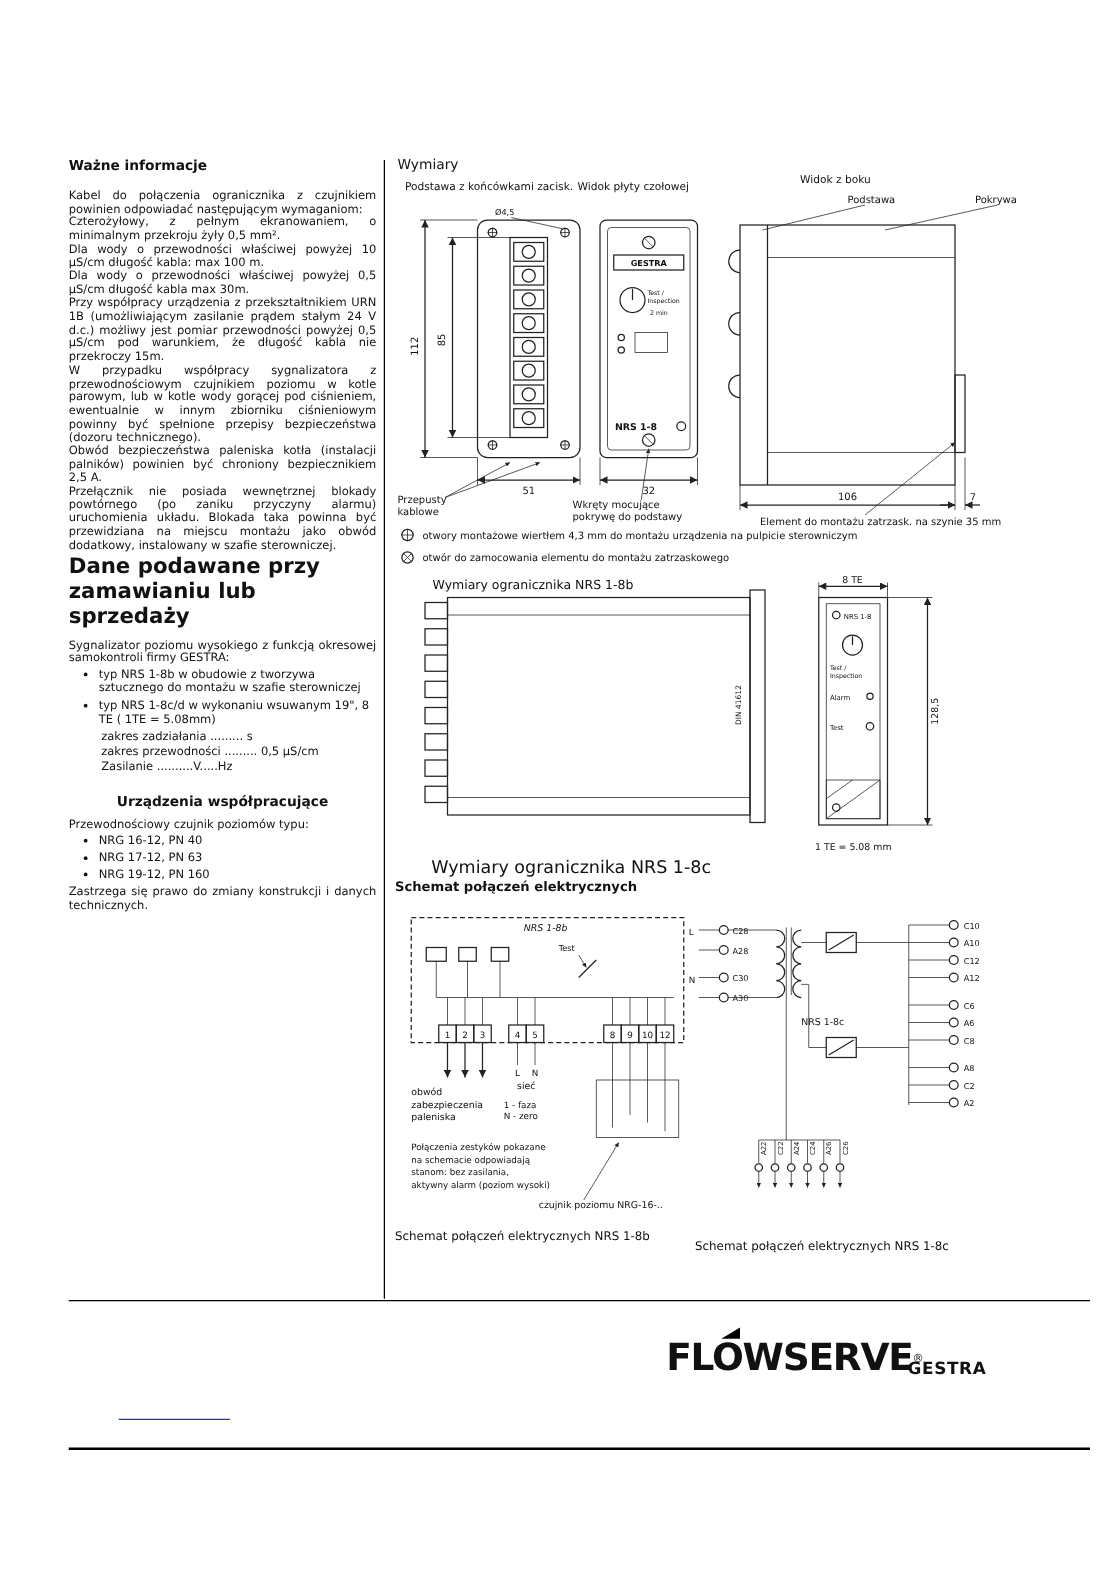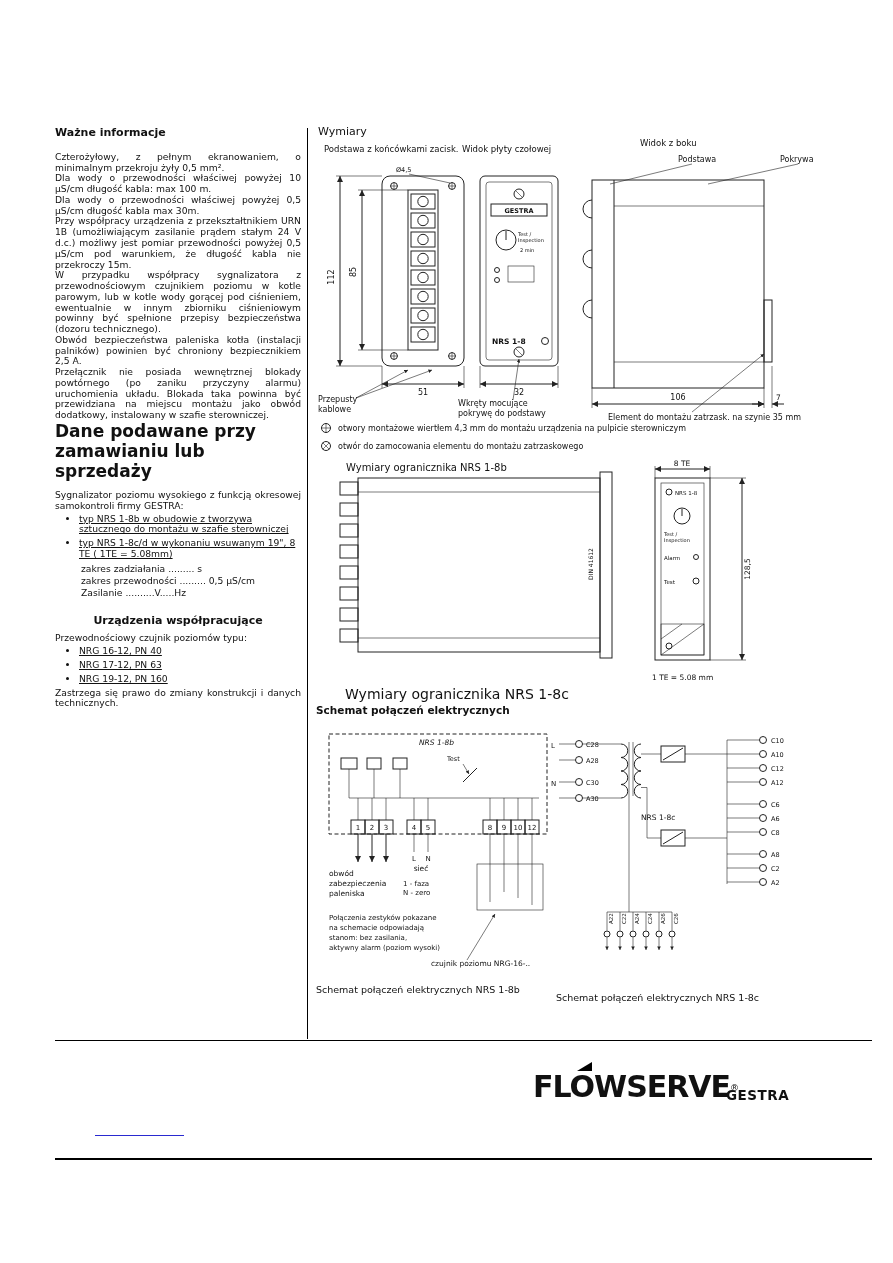--- a/index.html
+++ b/index.html
@@ -11,21 +11,21 @@
   .hline2{left:55px;top:1158px;width:817px;height:2px;background:#000;}
 
   .leftcol{position:absolute;left:55px;top:127px;width:246px;font-size:9.2px;
            line-height:1.17;text-align:justify;}
   .leftcol p{margin:0;}
   .mb{margin-bottom:10px;}
   .mb14{margin-bottom:13px;}
   .hA{font-size:11px;font-weight:bold;margin:0 0 12px;text-align:left;}
   .hB{font-size:17px;font-weight:bold;line-height:1.18;margin:0 0 9px;text-align:left;}
   .hC{font-size:11px;font-weight:bold;margin:16px 0 6px;text-align:center;}
-  ul.blt{margin:2px 0 3px 14px;padding:0 0 0 10px;text-align:left;text-decoration:underline;}
+  ul.blt{margin:2px 0 3px 14px;padding:0 0 0 10px;text-align:left;}
   ul.blt li{margin:0 0 3px;}
   .specs{padding-left:26px;text-align:left;line-height:1.3;}
   .push1{margin-top:170px;}
   .push2{margin-top:32px;}
 
   .h-wymiary{left:318px;top:125px;font-size:11px;font-weight:normal;}
   .h-schemat{left:316px;top:704px;font-size:10.5px;font-weight:bold;}
   .lbl-c{left:345px;top:686px;font-size:14px;}
   .cap{font-size:9.5px;}
 
@@ -48,20 +48,21 @@
 </style>
 </head>
 <body>
 
 <div class="abs vline"></div>
 <div class="abs hline1"></div>
 <div class="abs hline2"></div>
 
 <div class="leftcol">
   <div class="hA">Ważne informacje</div>
+  <p>Kabel do połączenia ogranicznika z czujnikiem powinien odpowiadać następującym wymaganiom:</p>
   <p>Czterożyłowy, z pełnym ekranowaniem, o minimalnym przekroju żyły 0,5 mm².</p>
   <p>Dla wody o przewodności właściwej powyżej 10 µS/cm długość kabla: max 100 m.</p>
   <p>Dla wody o przewodności właściwej powyżej 0,5 µS/cm długość kabla max 30m.</p>
   <p class="mb">Przy współpracy urządzenia z przekształtnikiem URN 1B (umożliwiającym zasilanie prądem stałym 24 V d.c.) możliwy jest pomiar przewodności powyżej 0,5 µS/cm pod warunkiem, że długość kabla nie przekroczy 15m.</p>
   <p class="mb">W przypadku współpracy sygnalizatora z przewodnościowym czujnikiem poziomu w kotle parowym, lub w kotle wody gorącej pod ciśnieniem, ewentualnie w innym zbiorniku ciśnieniowym powinny być spełnione przepisy bezpieczeństwa (dozoru technicznego).</p>
   <p class="mb">Obwód bezpieczeństwa paleniska kotła (instalacji palników) powinien być chroniony bezpiecznikiem 2,5 A.</p>
   <p class="mb14">Przełącznik nie posiada wewnętrznej blokady powtórnego (po zaniku przyczyny alarmu) uruchomienia układu. Blokada taka powinna być przewidziana na miejscu montażu jako obwód dodatkowy, instalowany w szafie sterowniczej.</p>
   <div class="hB">Dane podawane przy zamawianiu lub sprzedaży</div>
   <p class="mb">Sygnalizator poziomu wysokiego z funkcją okresowej samokontroli firmy GESTRA:</p>
   <ul class="blt">

